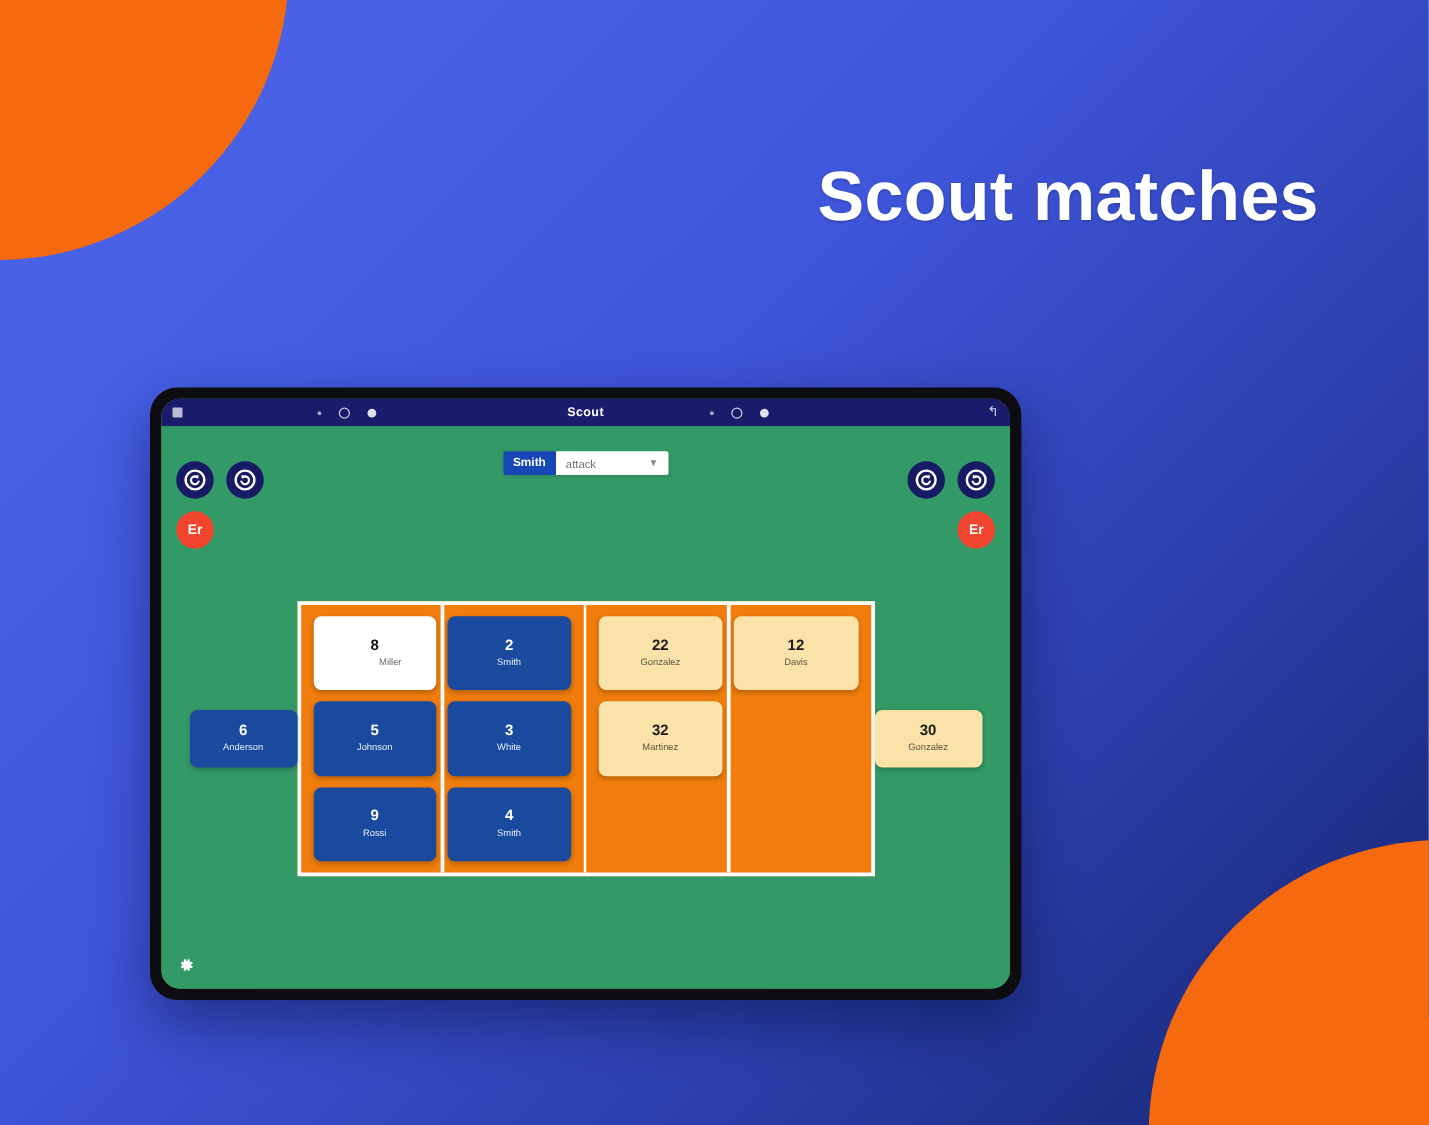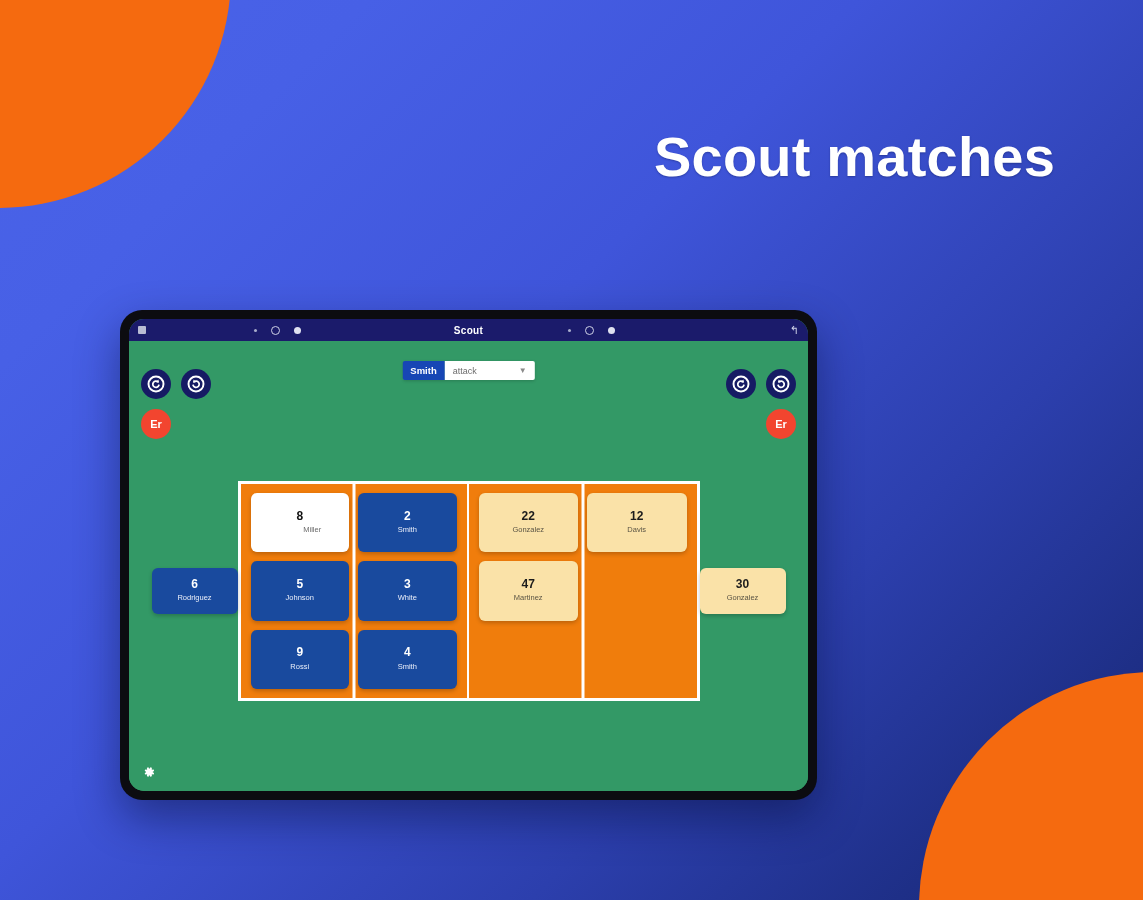--- a/index.html
+++ b/index.html
@@ -265,21 +265,21 @@
           <span>attack</span>
           <span class="caret">▼</span>
         </div>
       </div>
 
       <div id="court-area">
 
         <div class="bench-slot">
           <div class="pcard bench-card home">
             <span class="num">6</span>
-            <span class="name">Rodriguez</span>
+            <span class="name">Anderson</span>
           </div>
         </div>
 
         <div id="court">
 
           <div class="half left">
             <div class="pcard serving">
               <span class="num">8</span>
               <span class="name">Miller</span>
             </div>
@@ -308,21 +308,21 @@
           <div class="half right">
             <div class="pcard away">
               <span class="num">22</span>
               <span class="name">Gonzalez</span>
             </div>
             <div class="pcard away">
               <span class="num">12</span>
               <span class="name">Davis</span>
             </div>
             <div class="pcard away">
-              <span class="num">47</span>
+              <span class="num">32</span>
               <span class="name">Martinez</span>
             </div>
           </div>
 
         </div>
 
         <div class="bench-slot">
           <div class="pcard bench-card away">
             <span class="num">30</span>
             <span class="name">Gonzalez</span>

